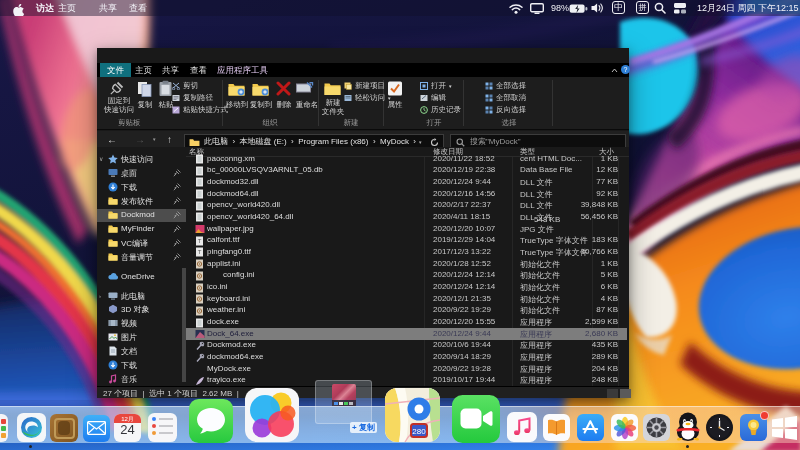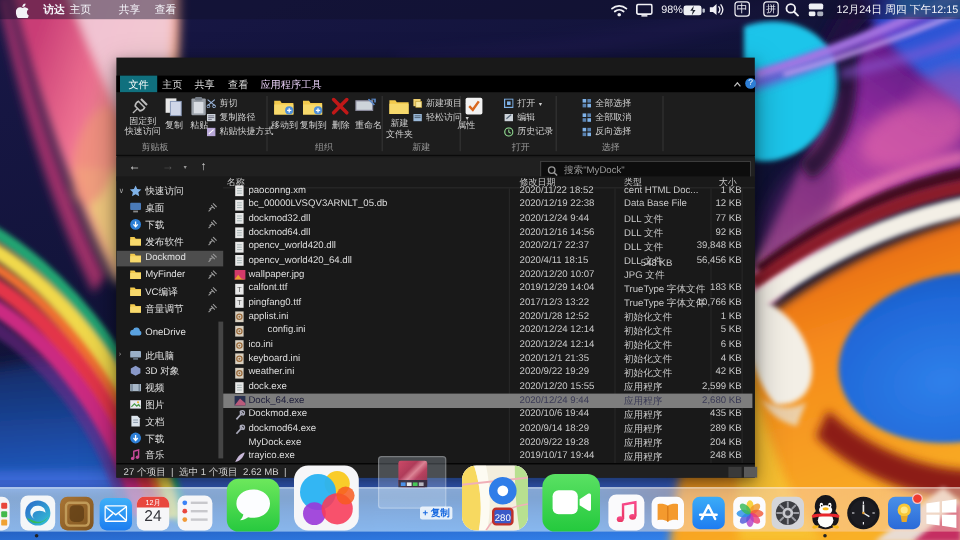--- a/index.html
+++ b/index.html
@@ -247,21 +247,21 @@
         <div class="abs" style="left:258px;top:4px;font-size:7.5px;color:#d0d0d0;white-space:nowrap">新建项目 <span style="font-size:4.5px">▼</span></div>
 <svg class="abs" style="left:247px;top:17px" width="8" height="8" viewBox="0 0 8 8">
           <rect x="0.5" y="1" width="7" height="6" fill="#9ab8d8"></rect>
           <path d="M1.5,2.5 h5 M1.5,4 h5" stroke="#456" stroke-width="0.7"></path>
         </svg>
         <div class="abs" style="left:258px;top:16px;font-size:7.5px;color:#d0d0d0;white-space:nowrap">轻松访问 <span style="font-size:4.5px">▼</span></div>
 <svg class="abs" style="left:290px;top:3px" width="16" height="17" viewBox="0 0 16 17">
           <rect x="1" y="1.5" width="14" height="14" rx="1.5" fill="#f2f2f2"></rect>
           <path d="M4,8.5 L7,11.5 L12,4.5" stroke="#d86820" stroke-width="2" fill="none"></path>
         </svg>
-<div class="abs" style="left:284px;top:23px;width:28px;text-align:left;font-size:7.5px;color:#d0d0d0">属性</div>
+<div class="abs" style="left:284px;top:23px;width:28px;text-align:center;font-size:7.5px;color:#d0d0d0">属性</div>
 <svg class="abs" style="left:323px;top:5px" width="8" height="8" viewBox="0 0 8 8">
           <rect x="0.5" y="0.5" width="7" height="7" fill="none" stroke="#7fb2e8" stroke-width="1"></rect>
           <rect x="2.5" y="2.5" width="3" height="3" fill="#7fb2e8"></rect>
         </svg>
         <div class="abs" style="left:334px;top:4px;font-size:7.5px;color:#d0d0d0;white-space:nowrap">打开 <span style="font-size:4.5px">▼</span></div>
 <svg class="abs" style="left:323px;top:17px" width="8" height="8" viewBox="0 0 8 8">
           <rect x="0.5" y="1" width="7" height="6" fill="#cdd3da"></rect>
           <path d="M2,5 L6,1.5" stroke="#567" stroke-width="1"></path>
         </svg>
         <div class="abs" style="left:334px;top:16px;font-size:7.5px;color:#d0d0d0;white-space:nowrap">编辑</div>
@@ -290,20 +290,31 @@
           <rect x="0.5" y="4.5" width="3" height="3" fill="#5a82b0"></rect>
           <rect x="4.5" y="4.5" width="3" height="3" fill="#7fb2e8"></rect>
         </svg>
         <div class="abs" style="left:399px;top:28px;font-size:7.5px;color:#d0d0d0;white-space:nowrap">反向选择</div>
 </div>
 <div class="abs" style="left:0;top:83px;width:532px;height:20px;background:#202020">
  <div class="abs" style="left:10px;top:3px;color:#e8e8e8;font-size:10px">←</div>
  <div class="abs" style="left:38px;top:3px;color:#5a5a5a;font-size:10px">→</div>
  <div class="abs" style="left:55px;top:6px;color:#999;font-size:4.5px">▼</div>
  <div class="abs" style="left:70px;top:3px;color:#d8d8d8;font-size:10px">↑</div>
+ <div class="abs" style="left:87px;top:2.5px;width:260px;height:15px;background:#0d0d0d;border:1px solid #3c3c3c">
+   <svg class="abs" style="left:4px;top:3px" width="11" height="9" viewBox="0 0 12 10">
+            <path d="M0.5,1.5 h4 l1,1.5 h6 v6 h-11 Z" fill="#f7d064"></path>
+          </svg>
+   <div class="abs" style="left:19px;top:0;font-size:8px;color:#e0e0e0;line-height:14px;white-space:nowrap">此电脑 &nbsp;›&nbsp; 本地磁盘 (E:) &nbsp;›&nbsp; Program Files (x86) &nbsp;›&nbsp; MyDock &nbsp;›</div>
+   <div class="abs" style="left:233px;top:5px;font-size:4.5px;color:#aaa">▼</div>
+   <svg class="abs" style="left:245px;top:3px" width="9" height="9" viewBox="0 0 9 9">
+            <path d="M7.5,4.5 A3,3 0 1 1 4.5,1.5" stroke="#ccc" stroke-width="1.1" fill="none"></path>
+            <path d="M4.5,0 L6.3,1.5 L4.5,3 Z" fill="#ccc"></path>
+          </svg>
+ </div>
  <div class="abs" style="left:353px;top:2.5px;width:176px;height:15px;background:#0d0d0d;border:1px solid #3c3c3c">
    <svg class="abs" style="left:5px;top:3px" width="9" height="9" viewBox="0 0 12 12">
             <circle cx="5" cy="5" r="3.6" fill="none" stroke="#999" stroke-width="1.5"></circle>
             <path d="M7.8,7.8 L11,11" stroke="#999" stroke-width="1.6"></path>
           </svg>
    <div class="abs" style="left:19px;top:0;font-size:8px;color:#9a9a9a;line-height:14px">搜索"MyDock"</div>
  </div>
 </div>
 <div class="abs" style="left:0;top:99px;width:532px;height:239px;background:#191919;overflow:hidden">
 <div class="abs" style="left:327px;top:10px;width:1px;height:229px;background:#262626"></div>
@@ -529,21 +540,21 @@
 <div class="abs" style="left:423px;top:146.7px;font-size:8px;color:#c8c8c8;white-space:nowrap">初始化文件</div>
 <div class="abs" style="left:437px;top:146.7px;width:84px;text-align:right;font-size:8px;color:#c8c8c8;white-space:nowrap">4 KB</div>
 <svg class="abs" style="left:98px;top:158.8px" width="10" height="10" viewBox="0 0 10 10">
           <rect x="1" y="0.5" width="7" height="9" fill="#d8cfc0"></rect>
           <circle cx="4.5" cy="5" r="2.2" fill="none" stroke="#9a6a3a" stroke-width="1"></circle>
           <circle cx="4.5" cy="5" r="0.8" fill="#9a6a3a"></circle>
         </svg>
 <div class="abs" style="left:110px;top:158.3px;font-size:8px;color:#dedede;white-space:nowrap">weather.ini</div>
 <div class="abs" style="left:336px;top:158.3px;font-size:8px;color:#c8c8c8;white-space:nowrap">2020/9/22 19:29</div>
 <div class="abs" style="left:423px;top:158.3px;font-size:8px;color:#c8c8c8;white-space:nowrap">初始化文件</div>
-<div class="abs" style="left:437px;top:158.3px;width:84px;text-align:right;font-size:8px;color:#c8c8c8;white-space:nowrap">42 KB</div>
+<div class="abs" style="left:437px;top:158.3px;width:84px;text-align:right;font-size:8px;color:#c8c8c8;white-space:nowrap">87 KB</div>
 <svg class="abs" style="left:98px;top:170.5px" width="10" height="10" viewBox="0 0 10 10">
           <rect x="1" y="0.5" width="7" height="9" fill="#e8e8e8"></rect>
           <path d="M2.5,3 h4 M2.5,5 h4 M2.5,7 h4" stroke="#9aa" stroke-width="0.7"></path>
         </svg>
 <div class="abs" style="left:110px;top:170.0px;font-size:8px;color:#dedede;white-space:nowrap">dock.exe</div>
 <div class="abs" style="left:336px;top:170.0px;font-size:8px;color:#c8c8c8;white-space:nowrap">2020/12/20 15:55</div>
 <div class="abs" style="left:423px;top:170.0px;font-size:8px;color:#c8c8c8;white-space:nowrap">应用程序</div>
 <div class="abs" style="left:437px;top:170.0px;width:84px;text-align:right;font-size:8px;color:#c8c8c8;white-space:nowrap">2,599 KB</div>
 <div class="abs" style="left:89px;top:181.2px;width:441px;height:12px;background:#7d7d7d"></div>
 <svg class="abs" style="left:98px;top:182.2px" width="10" height="10" viewBox="0 0 10 10">

